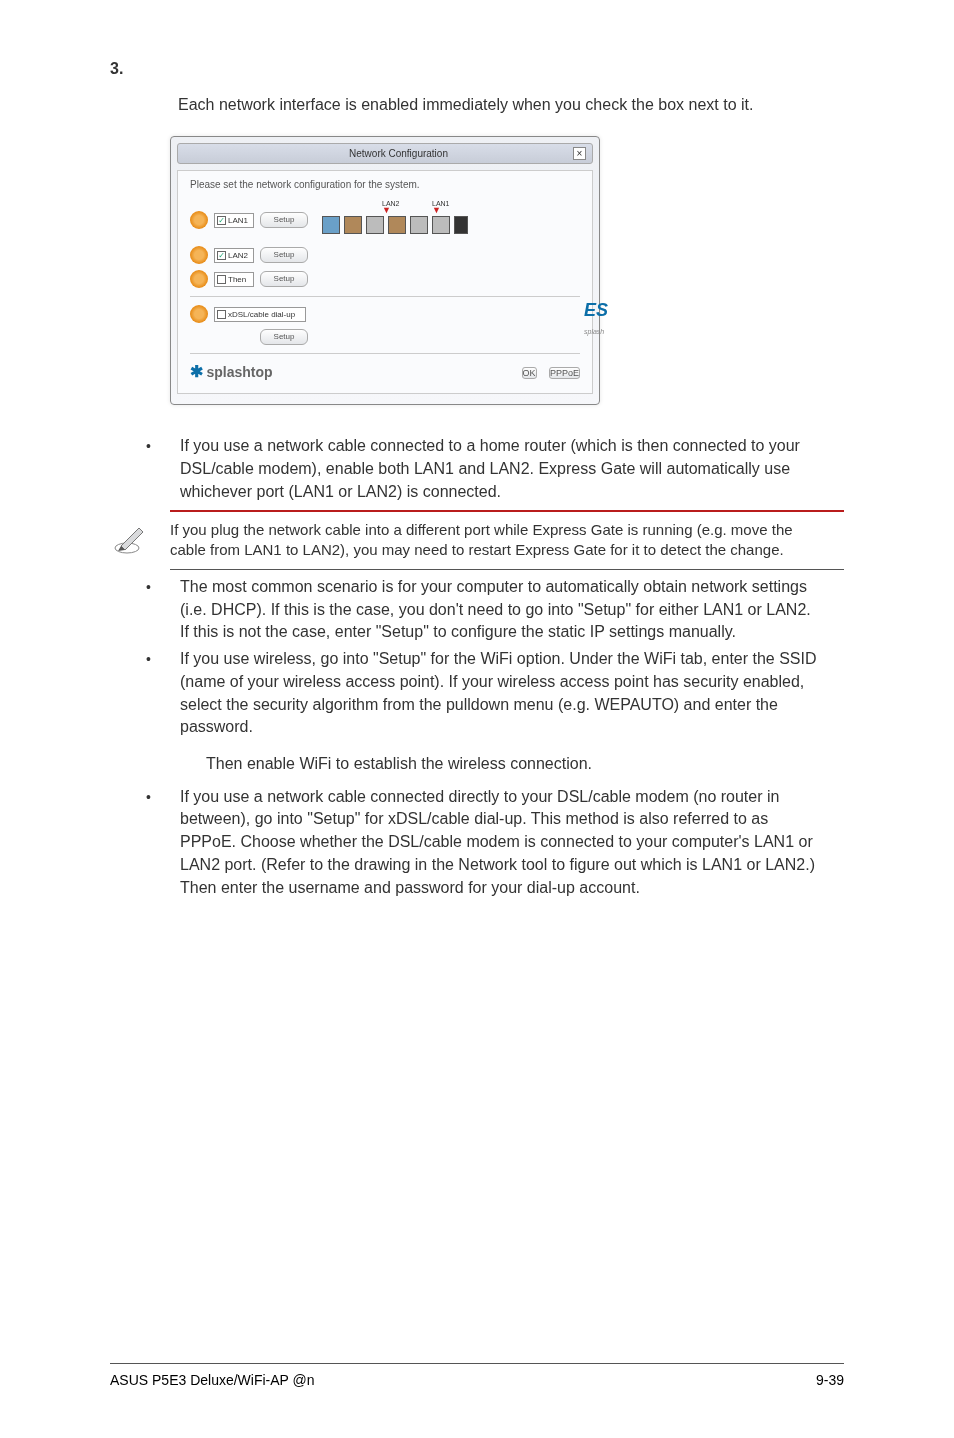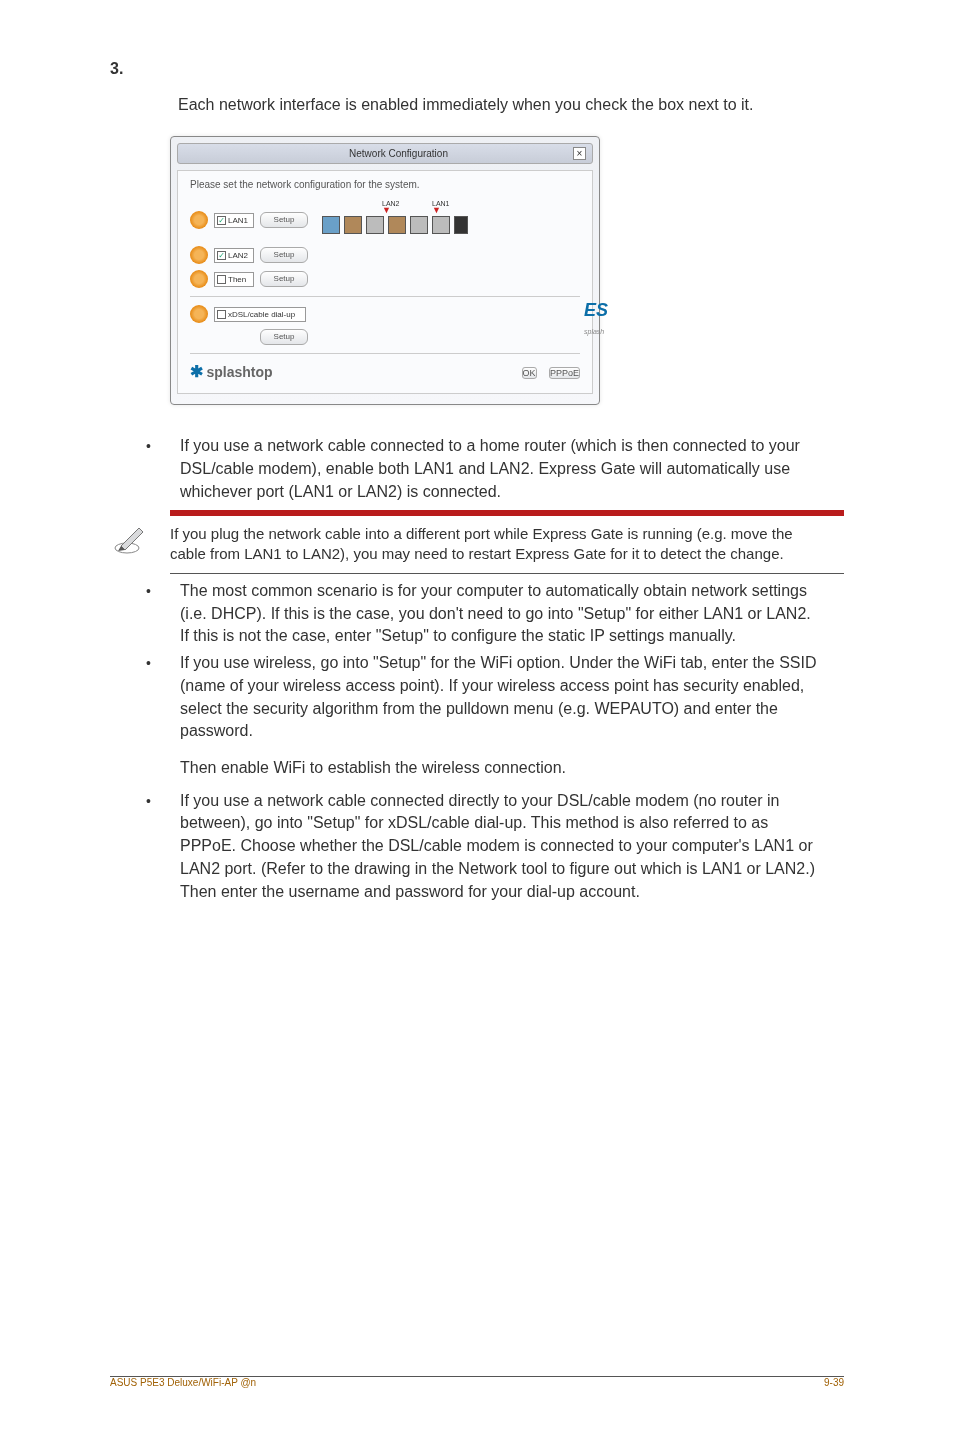--- a/index.html
+++ b/index.html
@@ -240,42 +240,42 @@
       padding-top: 10px;
     }
     .pen-svg {
       width: 36px;
       height: 36px;
     }
     .note-text {
       flex: 1;
       font-size: 15px;
       line-height: 1.38;
-      border-top: 6px solid #b91c1c;
+      border-top: 2px solid #b91c1c;
       border-bottom: 1px solid #555;
       padding: 8px 20px 8px 0;
     }
     .sub-para {
-      margin-left: 70px;
+      margin-left: 96px;
       margin-right: 20px;
       font-size: 16px;
       line-height: 1.42;
       margin-top: 14px;
     }
     .page-footer {
       position: absolute;
       bottom: 50px;
       left: 110px;
       right: 110px;
       border-top: 1px solid #555;
-      padding-top: 0;
+      padding-top: 8px;
       display: flex;
       justify-content: space-between;
-      font-size: 10px;
-      color: #a16207;
+      font-size: 14px;
+      color: #000000;
     }
   </style>
 </head>
 <body>
 
 <div class="step-row">
   <span class="step-num">3.</span>
 </div>
 <div class="step-body">
   <p class="para">Each network interface is enabled immediately when you check the box next to it.</p>

